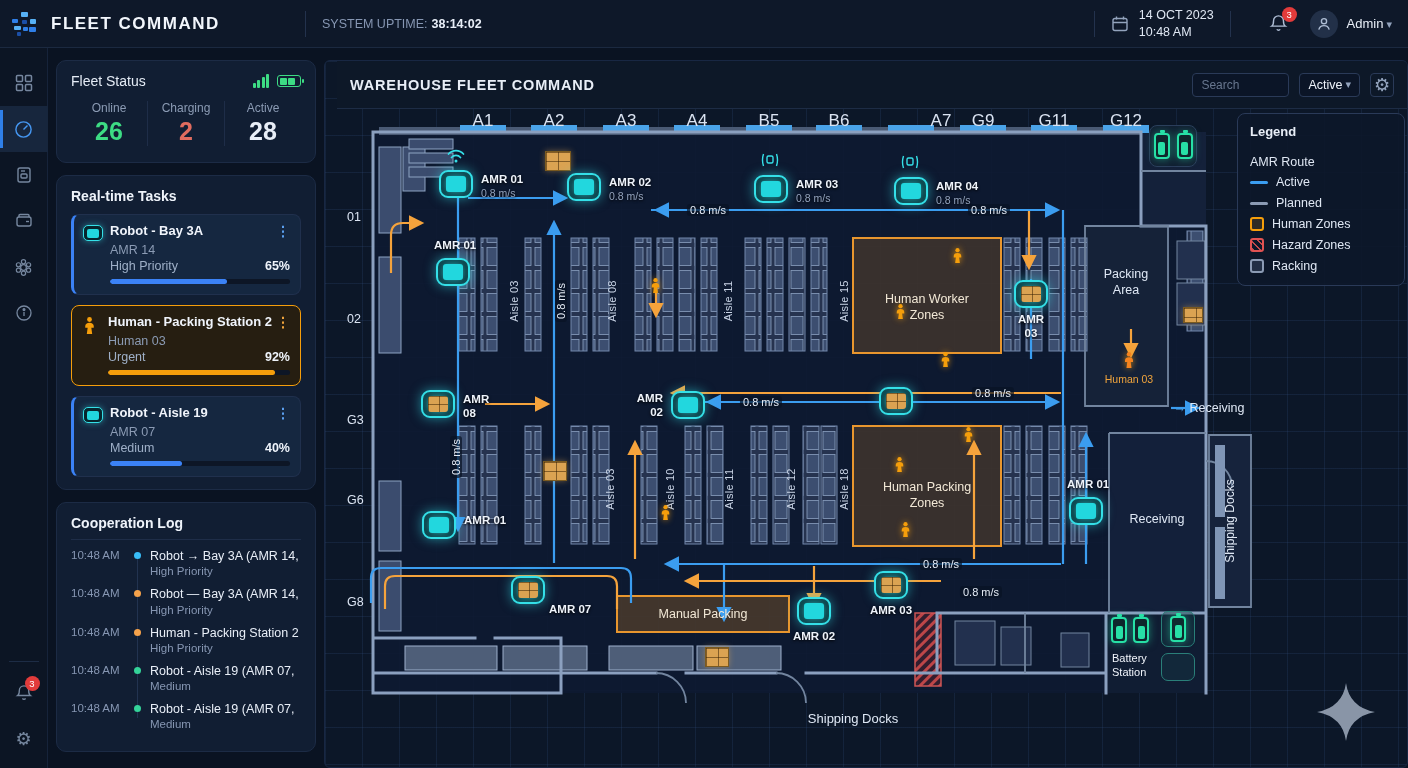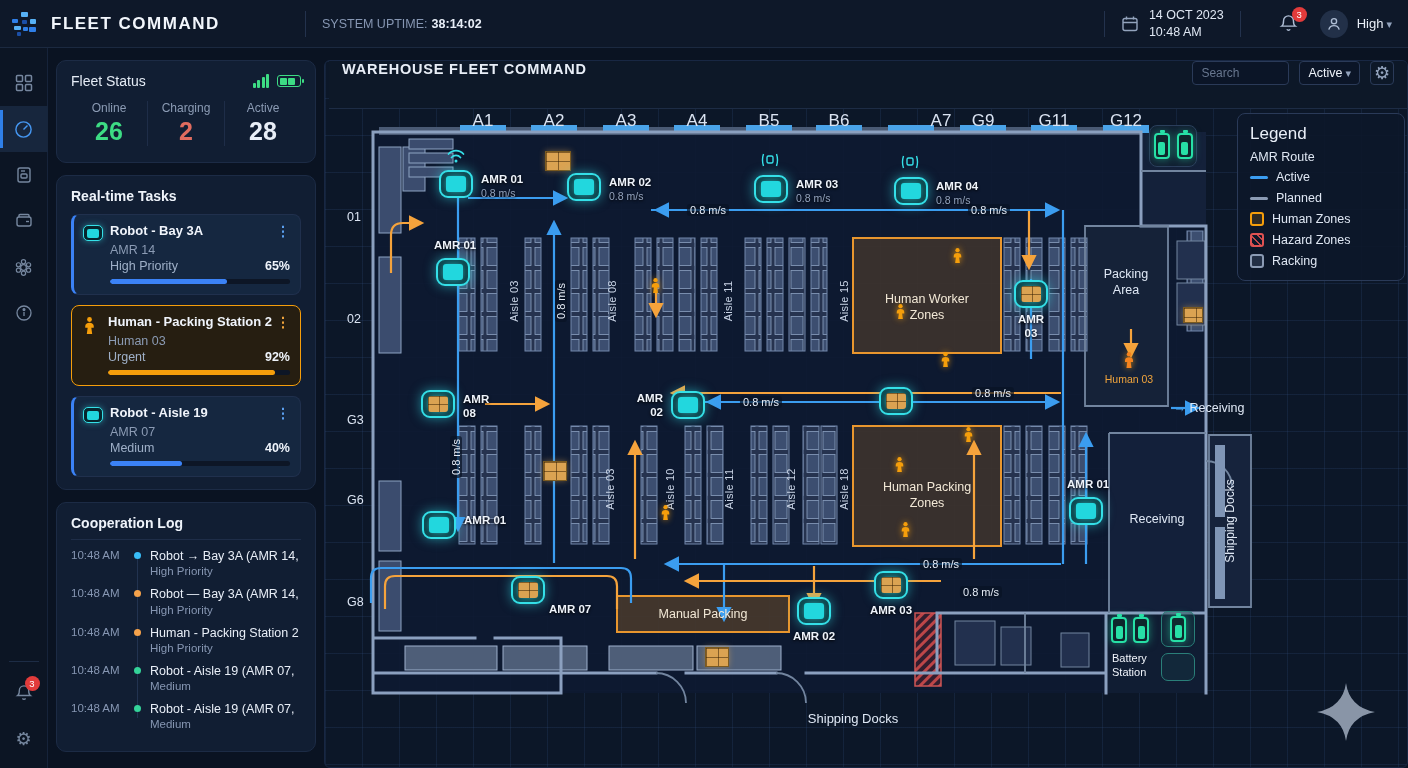--- a/index.html
+++ b/index.html
@@ -68,21 +68,21 @@
 .logs{position:relative;margin-top:8px}
 .logs::before{content:"";position:absolute;left:66px;top:10px;bottom:12px;width:1px;background:#223350}
 .lrow{display:flex;gap:9px;margin-bottom:9px;position:relative}
 .ltime{width:54px;flex:none;font-size:11.5px;color:#8696b2;padding-top:1px}
 .dot{width:7px;height:7px;border-radius:50%;margin-top:4px;flex:none;z-index:1}
 .ltxt{font-size:12.5px;color:#e8eef7;line-height:1.3}
 .lsub{font-size:11.5px;color:#8696b2;margin-top:1px}
 
 .mapp{position:absolute;left:324px;top:60px;width:1084px;height:708px;background:#0c1728;border:1px solid #182743;border-radius:6px;overflow:hidden;
 background-image:linear-gradient(rgba(80,120,190,.13) 1px,transparent 1px),linear-gradient(90deg,rgba(80,120,190,.13) 1px,transparent 1px);background-size:37px 37px}
-.mtb{position:absolute;top:0;left:4px;right:0;height:48px;background:#0d1828;border-bottom:1px solid #1d2c45;display:flex;padding:0 13px;z-index:6}
+.mtb{position:absolute;top:0;left:12px;right:0;height:48px;background:#0d1828;border-bottom:1px solid #1d2c45;display:flex;align-items:center;padding:0 13px;z-index:6}
 .mt{font-size:14.5px;font-weight:bold;letter-spacing:.8px;flex:1}
 .srch{width:97px;height:24px;background:rgba(10,20,38,.6);border:1px solid #2a3a58;border-radius:4px;color:#dfe7f3;font-size:12px;padding:0 8px;outline:none;font-family:"Liberation Sans",sans-serif}
 .srch::placeholder{color:#68778f}
 .filt{height:24px;border:1px solid #2a3a58;border-radius:4px;background:rgba(10,20,38,.6);display:flex;align-items:center;padding:0 8px;margin:0 10px;font-size:12.5px;color:#eef3fa;cursor:pointer}
 .gbtn{width:24px;height:24px;border:1px solid #2a3a58;border-radius:4px;display:flex;align-items:center;justify-content:center;color:#93a3bd;cursor:pointer}
 .bp{position:absolute;left:0;top:0}
 
 .mcol{position:absolute;top:50px;transform:translateX(-50%);font-size:17px;color:#dbe4f2;z-index:2}
 .mrow{position:absolute;font-size:12.5px;color:#dbe4f2;left:22px;z-index:2}
 .ais{position:absolute;transform:translate(-50%,-50%) rotate(-90deg);font-size:11px;color:#c9d4e6;letter-spacing:.3px;white-space:nowrap;z-index:2}
@@ -110,21 +110,21 @@
 .wrap .albl{white-space:normal;width:34px}
 .tic{position:absolute;bottom:31px;left:7px}
 .hum{position:absolute;z-index:3;filter:drop-shadow(0 0 3px rgba(245,158,11,.8))}
 .crate{position:absolute;z-index:3;background:#dba352;border:1px solid #7a5a20;background-image:linear-gradient(90deg,rgba(60,35,5,.55) 0 1.5px,transparent 1.5px 12px),linear-gradient(rgba(60,35,5,.55) 0 1.5px,transparent 1.5px 9px);background-size:12px 9px;box-shadow:0 0 6px rgba(219,163,82,.45)}
 .bnook{position:absolute;background:#122033;border:1.5px solid #2c3e5c;border-radius:8px;display:flex;align-items:center;justify-content:center;gap:7px;z-index:3}
 .gbat{width:16px;height:26px;border:2px solid #27e0a6;border-radius:4px;position:relative;background:rgba(13,45,40,.6);box-shadow:0 0 8px rgba(39,224,166,.5)}
 .gbat::before{content:"";position:absolute;top:-5px;left:4px;width:5px;height:3px;background:#27e0a6;border-radius:1px}
 .gbat::after{content:"";position:absolute;left:2.5px;right:2.5px;bottom:2.5px;height:55%;background:#27e0a6;border-radius:2px}
 .bsq{position:absolute;border:1.5px solid #2a7f79;border-radius:7px;background:rgba(22,55,66,.45);display:flex;align-items:center;justify-content:center;z-index:3}
 .legend{position:absolute;left:912px;top:52px;width:168px;background:rgba(13,24,42,.93);border:1px solid #2a3a58;border-radius:8px;padding:10px 12px;z-index:6}
-.lg-t{font-size:17px;font-weight:normal;margin-bottom:6px}
+.lg-t{font-size:13px;font-weight:bold;margin-bottom:16px}
 .lg-s{font-size:12.5px;color:#dfe7f3;margin-bottom:6px}
 .lg-r{display:flex;align-items:center;gap:8px;margin-bottom:7px;font-size:12.5px;color:#dfe7f3}
 .swl{width:18px;height:3px;border-radius:2px;flex:none}
 .swb{width:14px;height:14px;border-radius:3px;flex:none}
 .star{position:absolute;z-index:2}
 </style>
 </head>
 <body>
 
 <header class="hdr">
@@ -159,21 +159,21 @@
         <path d="M8.3,16a1.9,1.9 0 0 0 3.4,0"></path>
       </svg>
     <span class="badge">3</span>
   </div>
   <div class="avatar">
     <svg width="16" height="16" viewBox="0 0 16 16" fill="none" stroke="#aebdd4" stroke-width="1.4">
         <circle cx="8" cy="5.2" r="2.6"></circle>
         <path d="M2.8,13.6a5.4,5.4 0 0 1 10.4,0"></path>
       </svg>
   </div>
-  <div class="uname chev" style="margin-right:16px"><span>High</span></div>
+  <div class="uname chev" style="margin-right:16px"><span>Admin</span></div>
 </header>
 
 <nav class="rail">
   <div class="rit">
       <svg width="18" height="18" viewBox="0 0 18 18" fill="none" stroke="currentColor" stroke-width="1.5">
         <rect x="1.5" y="1.5" width="6" height="6" rx="1"></rect>
         <rect x="10.5" y="1.5" width="6" height="6" rx="1"></rect>
         <rect x="1.5" y="10.5" width="6" height="6" rx="1"></rect>
         <rect x="10.5" y="10.5" width="6" height="6" rx="1"></rect>
       </svg>

